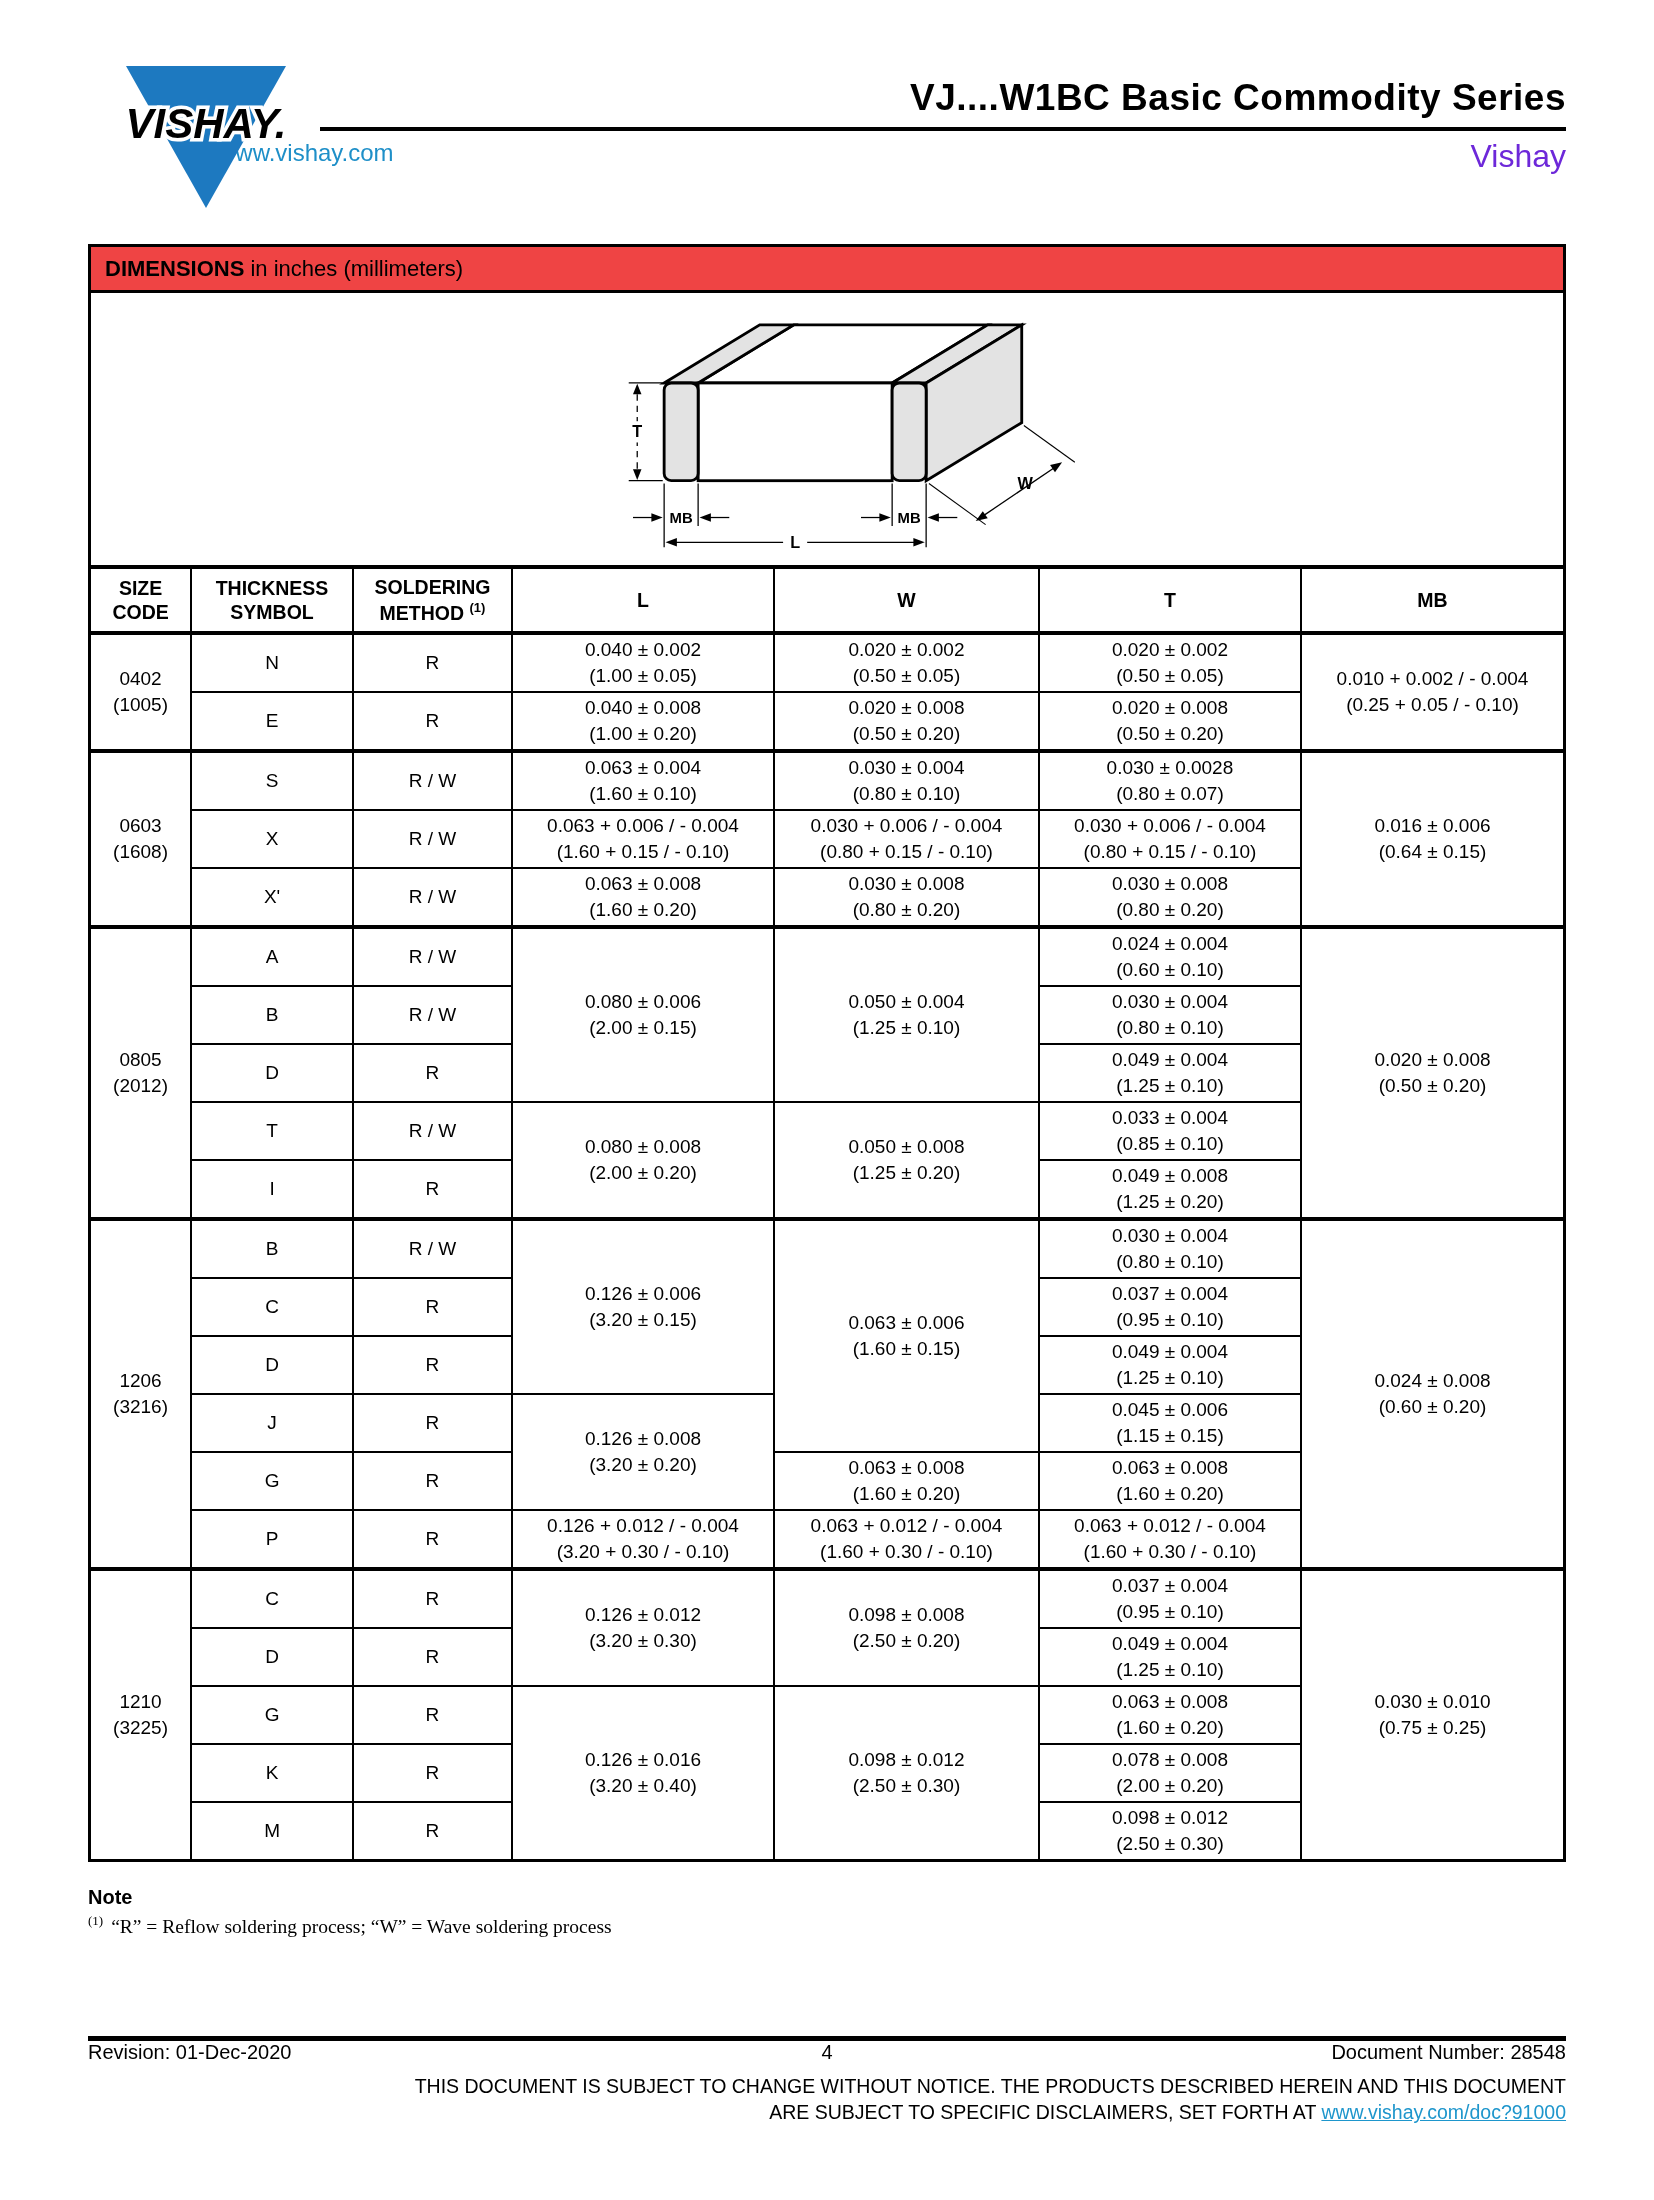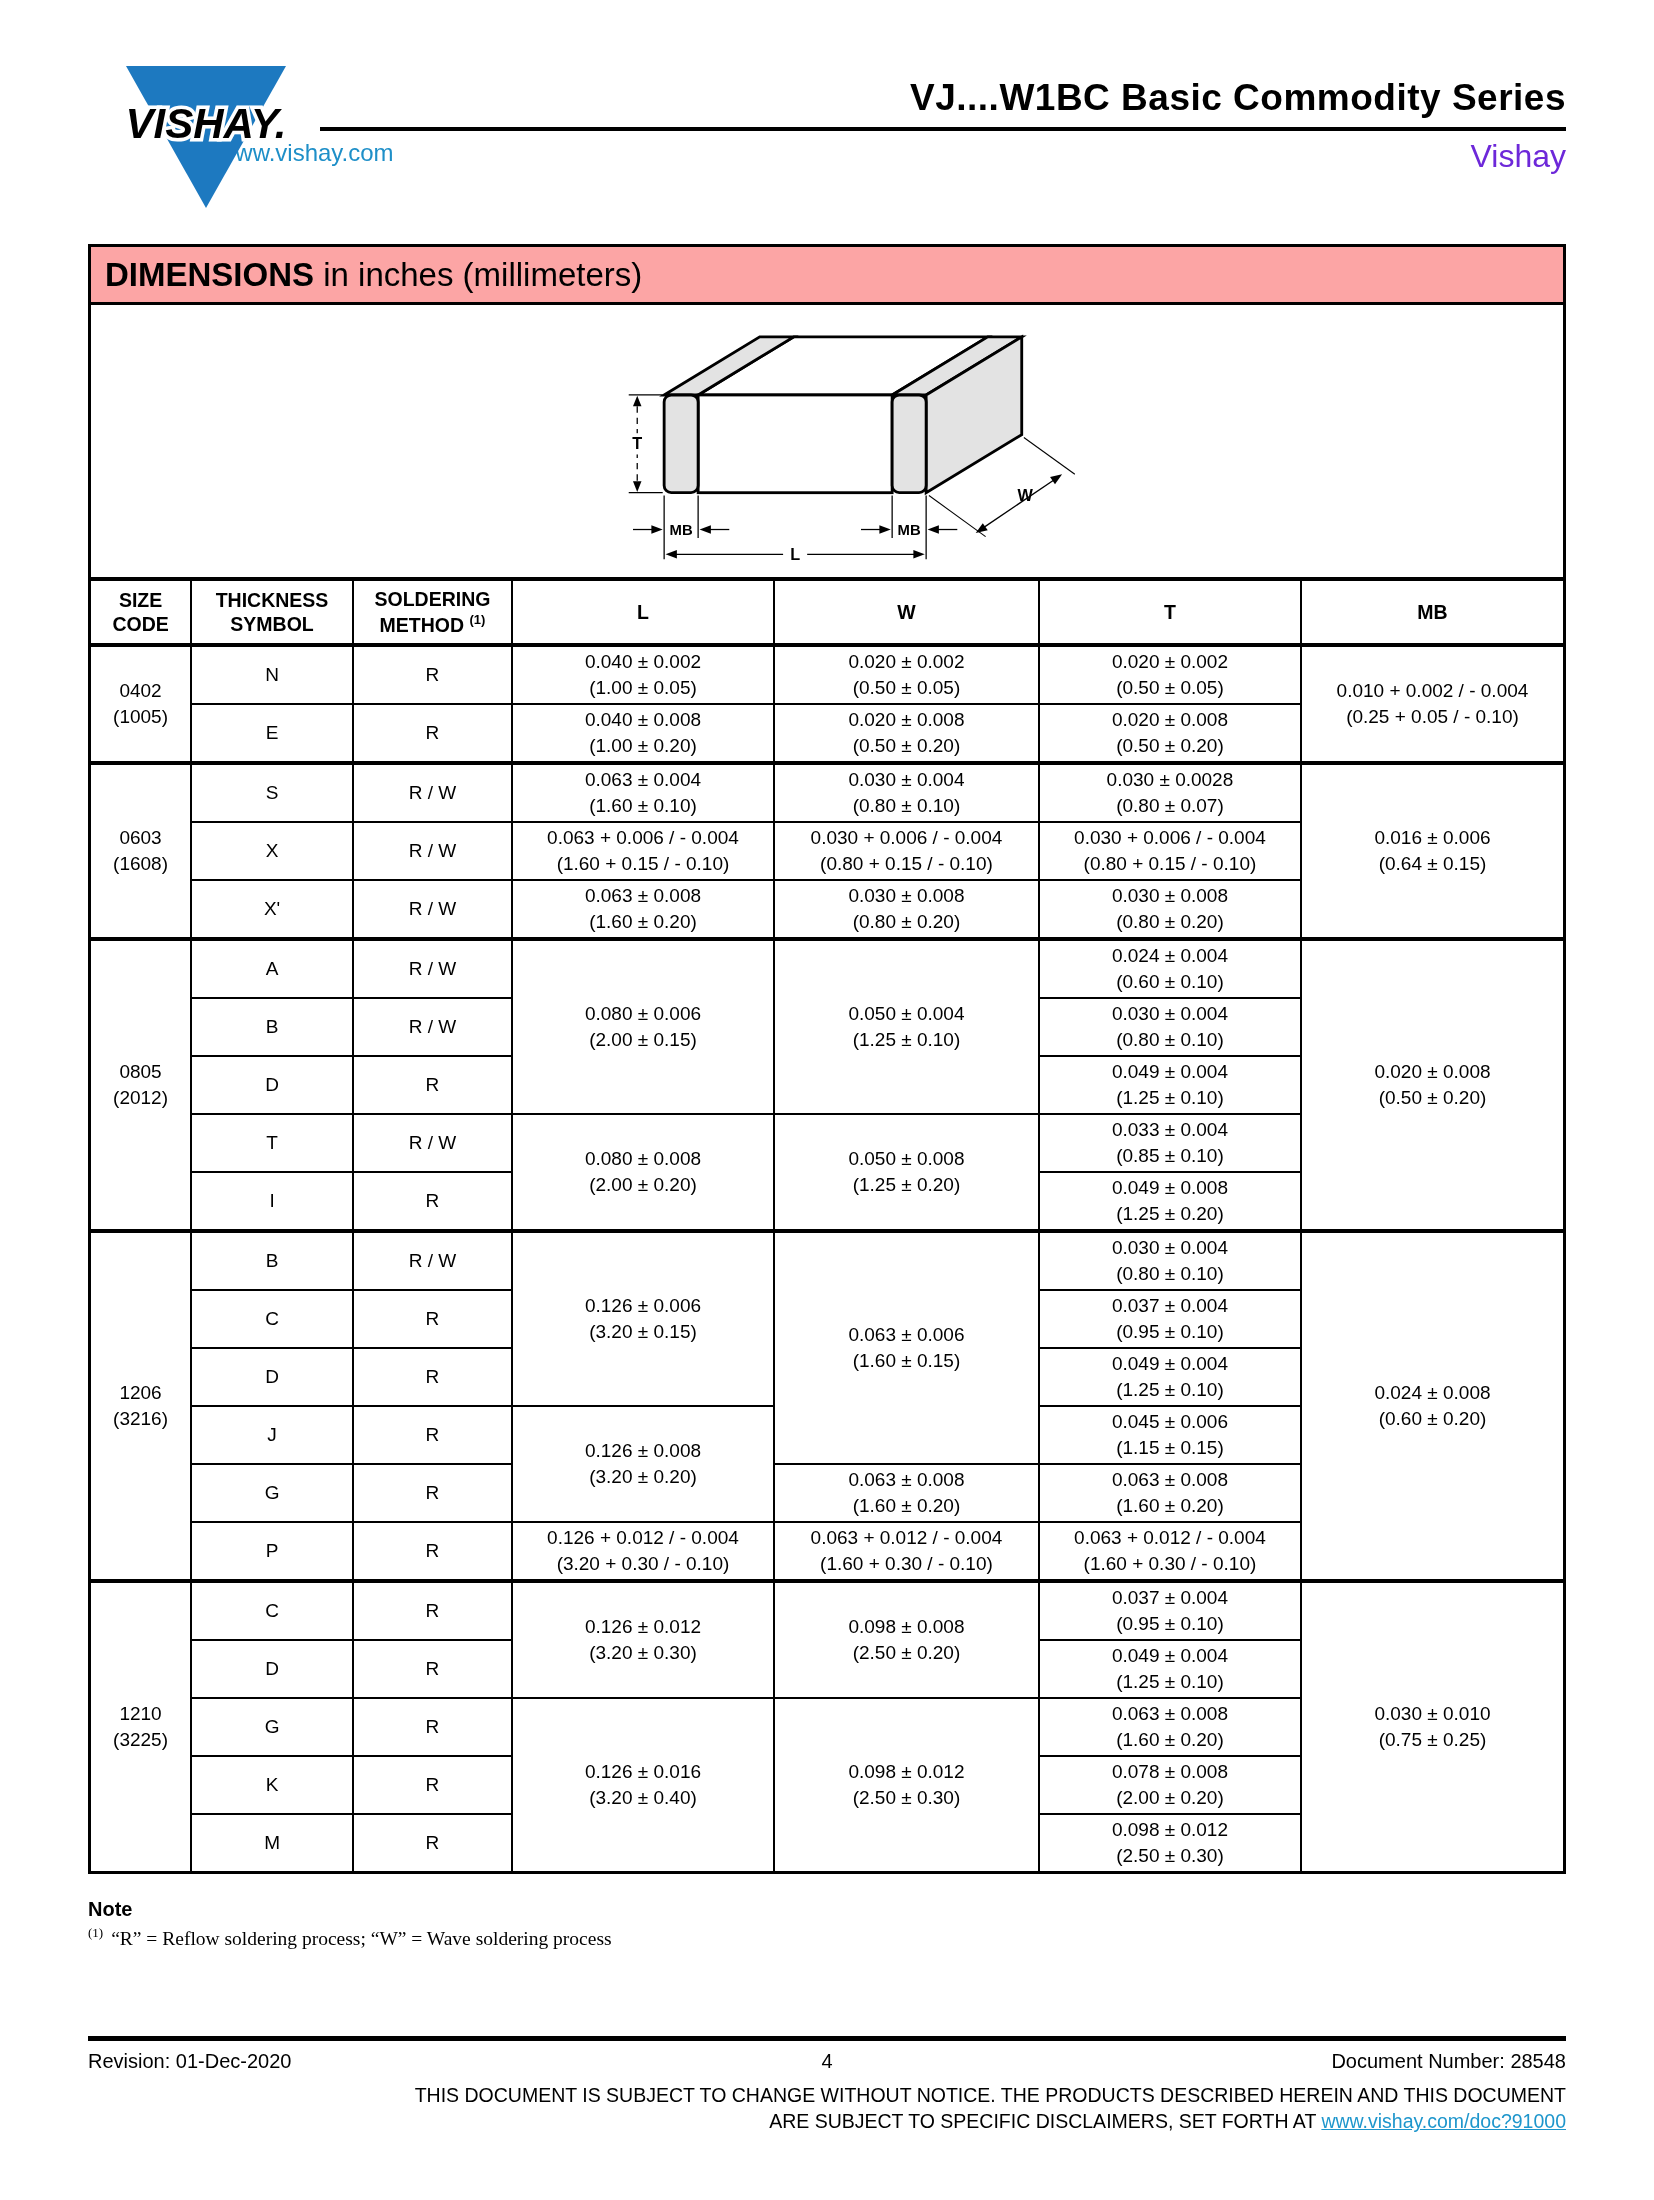--- a/index.html
+++ b/index.html
@@ -11,21 +11,21 @@
   .hdr { position:relative; padding-top:58px; height:168px; }
   .hdr-title { text-align:right; font-size:37px; font-weight:bold; line-height:1; letter-spacing:0.5px;margin-top:21px; }
   .hdr-rule { margin-top:11px; margin-left:232px; height:4px; background:#000; }
   .hdr-sub { display:flex; justify-content:space-between; align-items:flex-start; margin-top:8px; padding-left:130px; }
   .site-link { font-size:24px; color:#1e8fc8; text-decoration:none; }
   .brand { font-size:32px; color:#6d28d9; line-height:1.1;text-align:center; }
   .logo { position:absolute; left:32px; top:62px; }
 
   
   .dimbox { margin-top:18px; border:3px solid #000; }
-  .dimbar { background:#fca5a5; border-bottom:3px solid #000; padding:9px 30px 8px 14px; font-size:33px; }
+  .dimbar { background:#ef4444; border-bottom:3px solid #000; padding:9px 30px 8px 14px; font-size:22px; }
   .dimbar .b { font-weight:bold; }
   .diagram { height:272px; display:flex; align-items:center; justify-content:center; border-bottom:4px solid #000; }
 
   
   table.dims { width:100%; border-collapse:collapse; border:hidden; table-layout:fixed; }
   .dims th, .dims td { border:2px solid #000; text-align:center; vertical-align:middle; padding:2px 4px; }
   .dims th { font-size:19.5px; font-weight:bold; line-height:1.25; white-space:pre-line; }
   .dims thead th { border-bottom:4px solid #000; height:58px; }
   .dims td { font-size:19px; line-height:1.35; }
   .dims td.val, .dims td.size { white-space:pre-line; }
@@ -35,21 +35,21 @@
 
   
   .note { margin-top:24px; }
   .note-title { font-weight:bold; font-size:20px; }
   .note-line { margin-top:4px; font-size:19.5px;font-family:Liberation Serif, serif; }
   .note-line sup { font-size:13px; margin-right:8px; }
 
   
   .footer { position:absolute; left:88px; right:88px; top:2036px; }
   .f-rule { height:5px; background:#000; }
-  .f-meta { display:flex; margin-top:9px; font-size:20px; }
+  .f-meta { display:flex; margin-top:0; font-size:20px; }
   .f-meta .l { flex:1; text-align:left; }
   .f-meta .c { flex:0 0 auto; text-align:center; }
   .f-meta .r { flex:1; text-align:right; }
   .f-contact { text-align:center; margin-top:7px; font-size:19.5px; }
   .f-disc { text-align:right; margin-top:9px; font-size:19.5px; line-height:1.35; }
   a.blue { color:#1e96cc; text-decoration:underline; }
 
   svg text { font-family:"Liberation Sans", sans-serif; }
 </style>
 </head>

